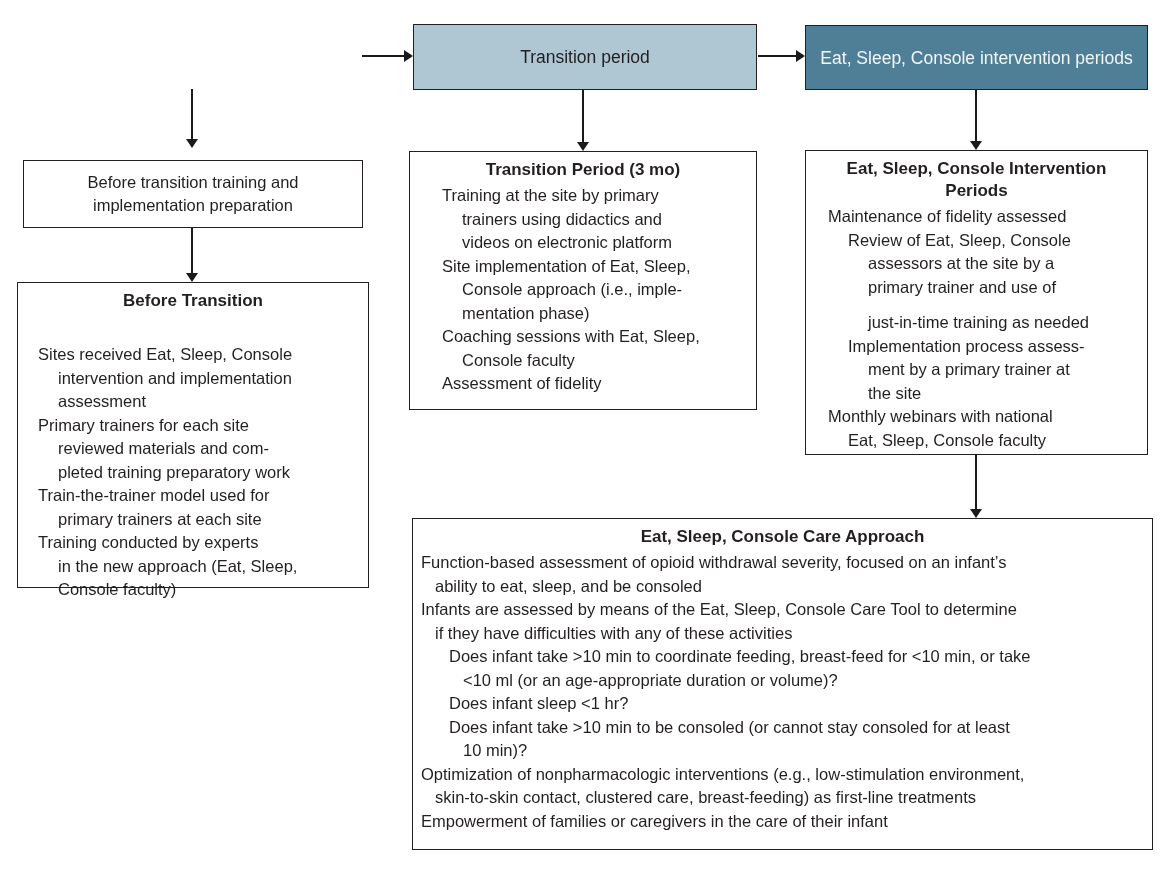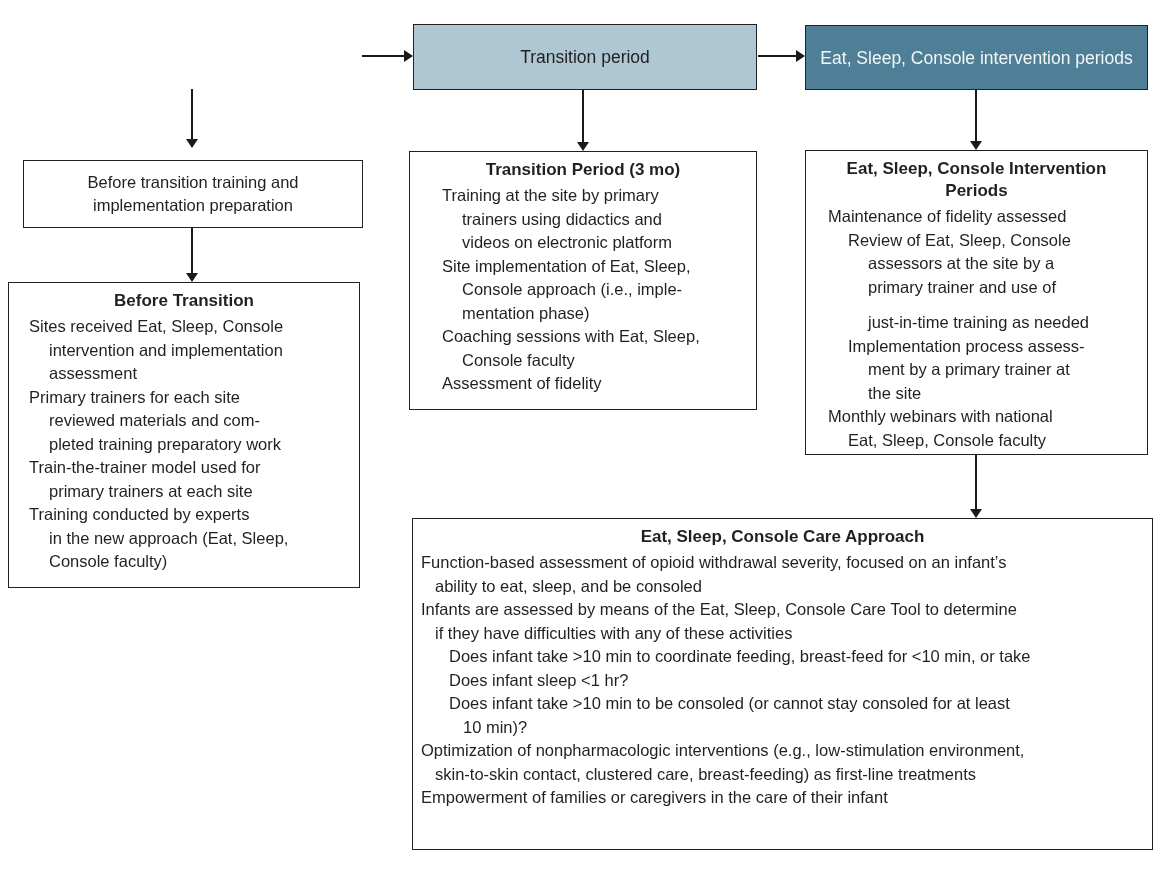--- a/index.html
+++ b/index.html
@@ -12,32 +12,32 @@
     display:flex; align-items:center; justify-content:center;
     text-align:center; font-size:17.5px; line-height:22px;
   }
   #hdr-usual   { left:22px;  top:24px; width:339px; height:65px; background:#e3ecf3; }
   #hdr-trans   { left:413px; top:24px; width:344px; height:66px; background:#aec7d3; }
   #hdr-esc     { left:805px; top:25px; width:343px; height:65px; background:#4e7f97; color:#f2f6f8; padding:0 14px; }
 
   #box-pre     { left:23px;  top:160px; width:340px; height:68px;
                  display:flex; align-items:center; justify-content:center;
                  text-align:center; font-size:16.5px; line-height:23px; padding:0 18px; }
-  #box-before  { left:8px;  top:282px; width:352px; height:306px; }
+  #box-before  { left:17px;  top:282px; width:352px; height:306px; }
   #box-transp  { left:409px; top:151px; width:348px; height:259px; }
   #box-escp    { left:805px; top:150px; width:343px; height:305px; }
   #box-care    { left:412px; top:518px; width:741px; height:332px; }
 
   .body-box { font-size:16.5px; line-height:23.5px; }
   .box-title { font-weight:bold; text-align:center; font-size:17px; line-height:22px; padding-top:7px; }
   .box-title.two-line { padding:7px 24px 0 24px; }
   .box-lines { padding-top:3px; }
   .t-line { white-space:nowrap; }
 
-  #box-before .box-lines { padding-left:20px; }
+  #box-before .box-lines { padding-left:20px;margin-top:28px; }
   #box-transp .box-lines { padding-left:32px; }
   #box-escp   .box-lines { padding-left:22px; }
   #box-care   .box-lines { padding-left:8px; }
 
   
   .v-arrow { position:absolute; width:12px; }
   .v-arrow .stem { margin:0 auto; width:1.5px; background:#1a1a1a; height:calc(100% - 9px); }
   .v-arrow .head { margin:0 auto; width:0; height:0;
     border-left:6px solid transparent; border-right:6px solid transparent;
     border-top:9px solid #1a1a1a; }
@@ -148,20 +148,21 @@
   </div>
 
   <div class="box body-box" id="box-care">
     <div class="box-title">Eat, Sleep, Console Care Approach</div>
     <div class="box-lines">
         <div class="t-line" style="padding-left: 0px;">Function-based assessment of opioid withdrawal severity, focused on an infant’s</div>
         <div class="t-line" style="padding-left: 14px;">ability to eat, sleep, and be consoled</div>
         <div class="t-line" style="padding-left: 0px;">Infants are assessed by means of the Eat, Sleep, Console Care Tool to determine</div>
         <div class="t-line" style="padding-left: 14px;">if they have difficulties with any of these activities</div>
         <div class="t-line" style="padding-left: 28px;">Does infant take &gt;10 min to coordinate feeding, breast-feed for &lt;10 min, or take</div>
+        <div class="t-line" style="padding-left: 42px;">&lt;10 ml (or an age-appropriate duration or volume)?</div>
         <div class="t-line" style="padding-left: 28px;">Does infant sleep &lt;1 hr?</div>
         <div class="t-line" style="padding-left: 28px;">Does infant take &gt;10 min to be consoled (or cannot stay consoled for at least</div>
         <div class="t-line" style="padding-left: 42px;">10 min)?</div>
         <div class="t-line" style="padding-left: 0px;">Optimization of nonpharmacologic interventions (e.g., low-stimulation environment,</div>
         <div class="t-line" style="padding-left: 14px;">skin-to-skin contact, clustered care, breast-feeding) as first-line treatments</div>
         <div class="t-line" style="padding-left: 0px;">Empowerment of families or caregivers in the care of their infant</div>
       </div>
   </div>
 
 </div>

